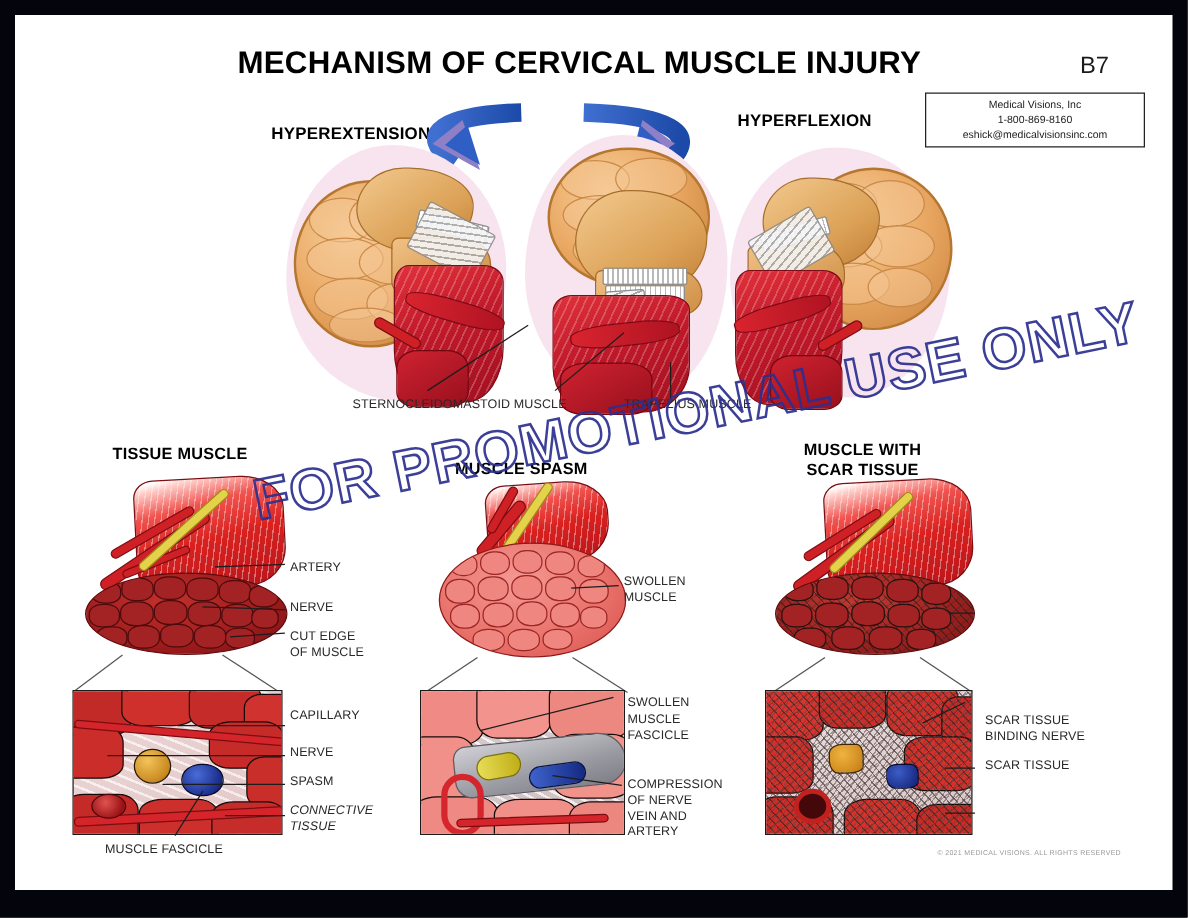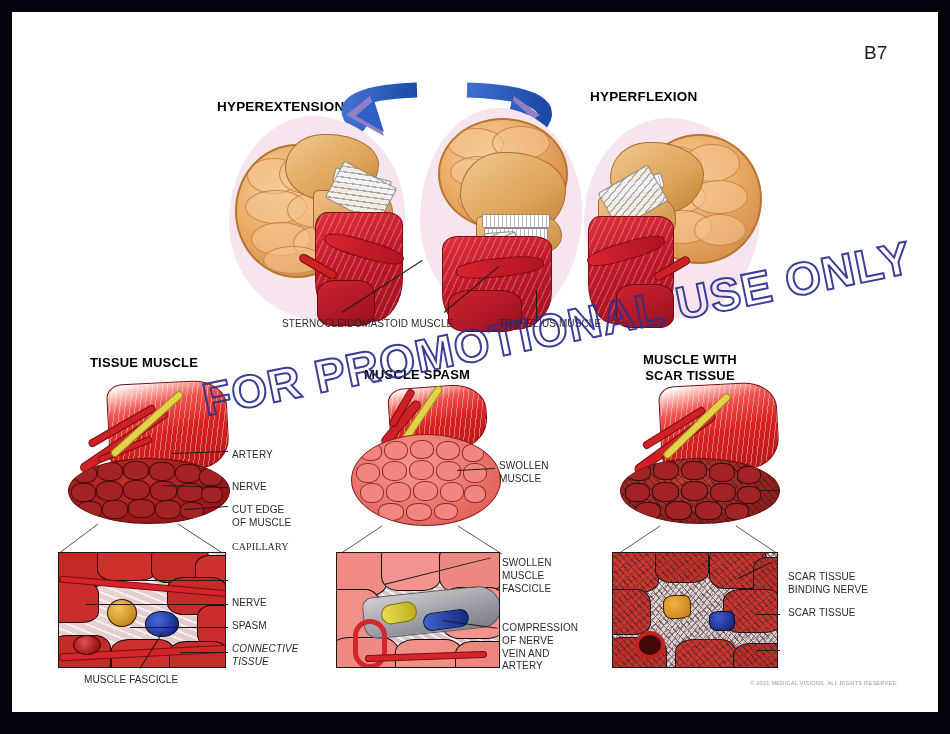--- a/index.html
+++ b/index.html
@@ -125,22 +125,28 @@
   .fibrous{position:absolute;inset:0;background:
      repeating-linear-gradient(48deg,rgba(40,28,28,.55) 0 1px,rgba(0,0,0,0) 1px 5px),
      repeating-linear-gradient(-38deg,rgba(60,40,40,.38) 0 1px,rgba(0,0,0,0) 1px 6px);}
 </style>
 </head>
 <body>
 
 <div id="poster">
  <div id="sheet">
 
+  <div class="t title" style="left:178px;top:24px;">MECHANISM OF CERVICAL MUSCLE INJURY</div>
   <div class="t plate" style="left:852px;top:30px;">B7</div>
 
+  <div class="contact" style="left:728px;top:62px;width:164px;">
+    <div>Medical Visions, Inc</div>
+    <div>1-800-869-8160</div>
+    <div>eshick@medicalvisionsinc.com</div>
+  </div>
 
   <div class="t hdr" style="left:205px;top:87px;">HYPEREXTENSION</div>
   <div class="t hdr" style="left:578px;top:77px;">HYPERFLEXION</div>
 
   <svg class="arrowsvg" width="926" height="700" viewBox="0 0 926 700">
     <defs>
       <linearGradient id="blg" x1="0" y1="0" x2="1" y2="0">
         <stop offset="0%" stop-color="#3f6fd0"></stop>
             <stop offset="100%" stop-color="#1d4aa8"></stop>
       </linearGradient>
@@ -302,21 +308,21 @@
 
     <div class="arterydot" style="left:14px;top:82px;width:26px;height:18px;"></div>
   </div>
 
   <div class="ld" style="left:130px;top:568px;width:86px;"></div>
   <div class="ld" style="left:74px;top:592px;width:142px;"></div>
   <div class="ld" style="left:118px;top:615px;width:98px;"></div>
   <div class="ld" style="left:168px;top:640px;width:48px;"></div>
   <div class="ld" style="left:128px;top:656px;width:42px;transform:rotate(-58deg);"></div>
 
-  <div class="t lab" style="left:220px;top:529px;font-family:Liberation Serif, serif;">CAPILLARY</div>
+  <div class="t lab" style="left:220px;top:555px;">CAPILLARY</div>
   <div class="t lab" style="left:220px;top:585px;">NERVE</div>
   <div class="t lab" style="left:220px;top:608px;">SPASM</div>
   <div class="t lab" style="left:220px;top:631px;font-style:italic;">CONNECTIVE
 TISSUE</div>
   <div class="t lab" style="left:72px;top:662px;">MUSCLE FASCICLE</div>
 
   <div class="t panelhdr" style="left:325px;top:355px;width:160px;">MUSCLE SPASM</div>
 
   <div class="mus" style="left:325px;top:372px;width:170px;height:150px;">
     <div class="musbody" style="left:52px;top:2px;width:96px;height:62px;transform:rotate(-4deg);">

